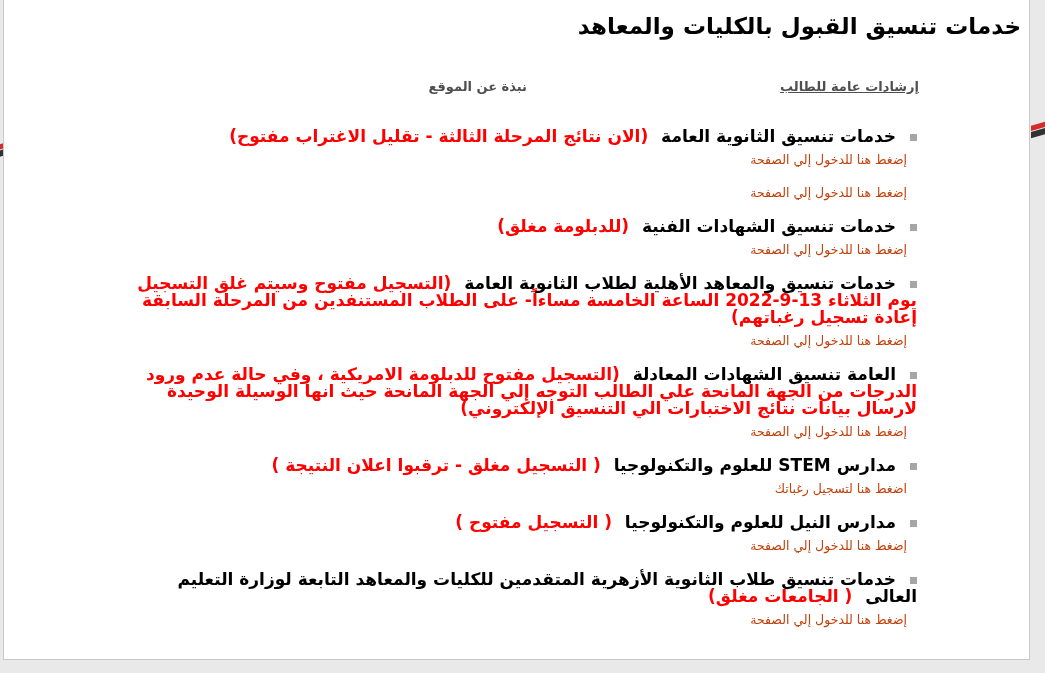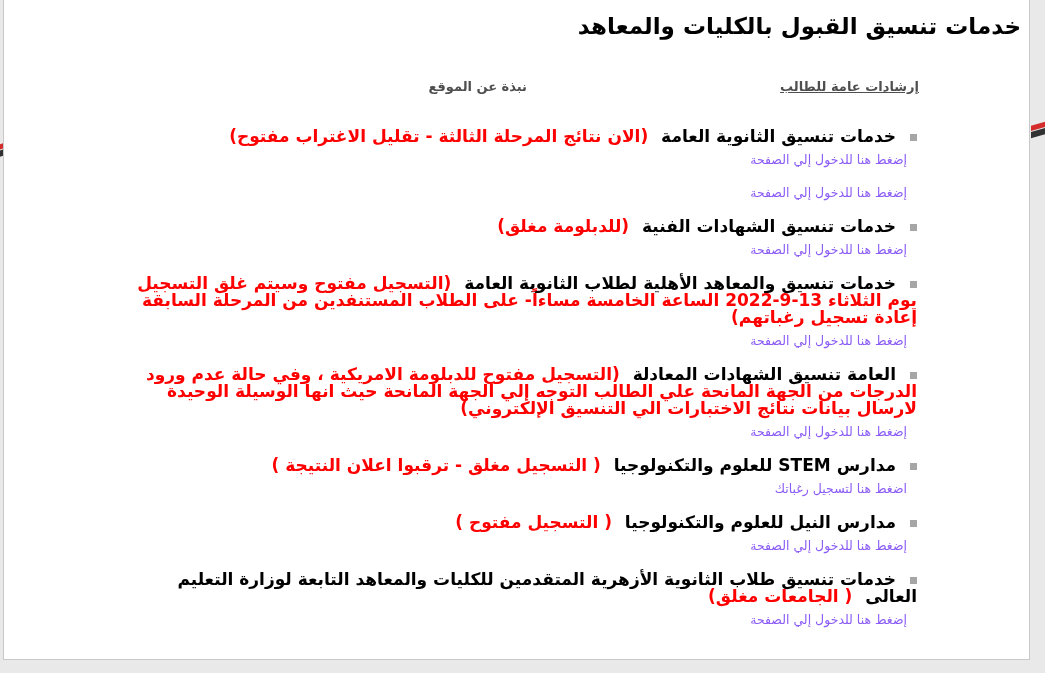--- a/index.html
+++ b/index.html
@@ -40,21 +40,21 @@
   .service-title { font-size:17px; font-weight:bold; color:#000; line-height:17px; text-align:right; }
   .bullet {
     display:inline-block; width:7px; height:7px;
     background:#a6a6a6; margin-left:8px; vertical-align:1px;
   }
   .svc-name { color:#000; }
   .svc-status { color:#ff0000; margin-right:7px; }
   .svc-name.muted { color:#7f1d1d; }
   .service-link {
     display:block; margin-top:7px; padding-right:10px;
-    font-size:12.5px; font-weight:normal; color:#8b5cf6;
+    font-size:12.5px; font-weight:normal; color:#c2410c;
     text-decoration:none; cursor:pointer; text-align:right;
   }
   .service-item.spaced { margin-top:34px; }
   
   .flag-deco { position:absolute; overflow:hidden; }
   .flag-deco.right { left:1031px; top:116px; width:14px; height:42px; }
   .flag-deco.left  { left:0; top:138px; width:3px; height:28px; }
   .flag-rot { transform:rotate(-16deg); transform-origin:center; margin-top:8px; }
   .flag-deco.left .flag-rot { margin-top:6px; transform:rotate(-16deg); }
   .stripe { width:26px; margin-left:-6px; }

